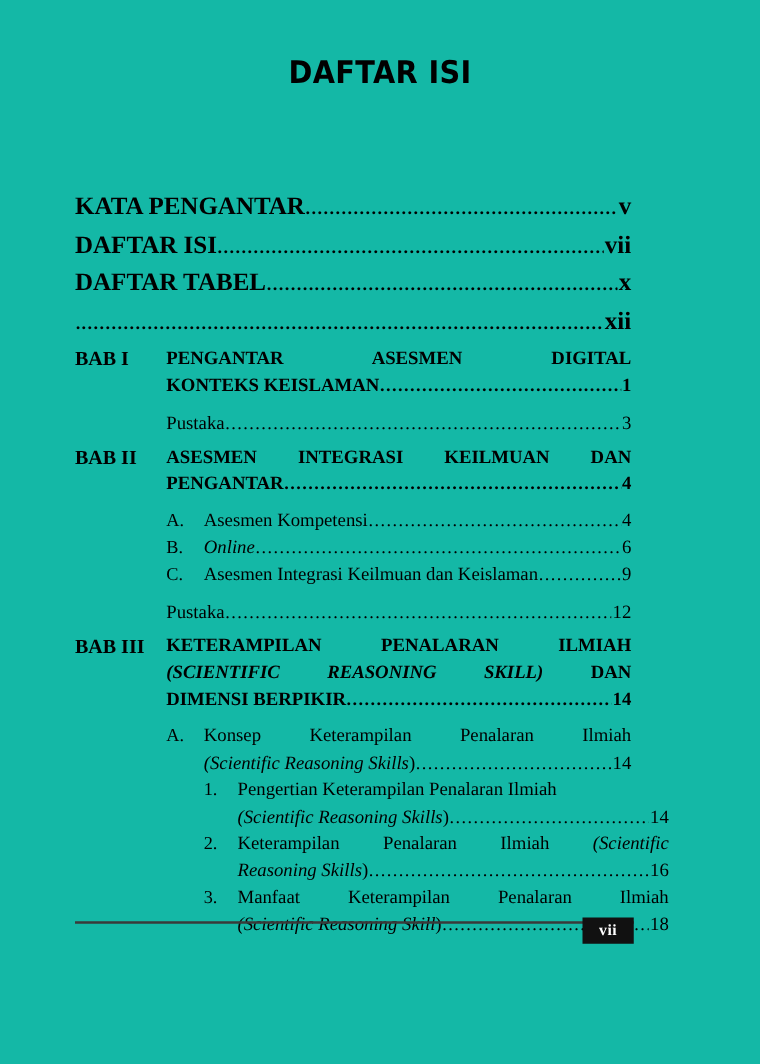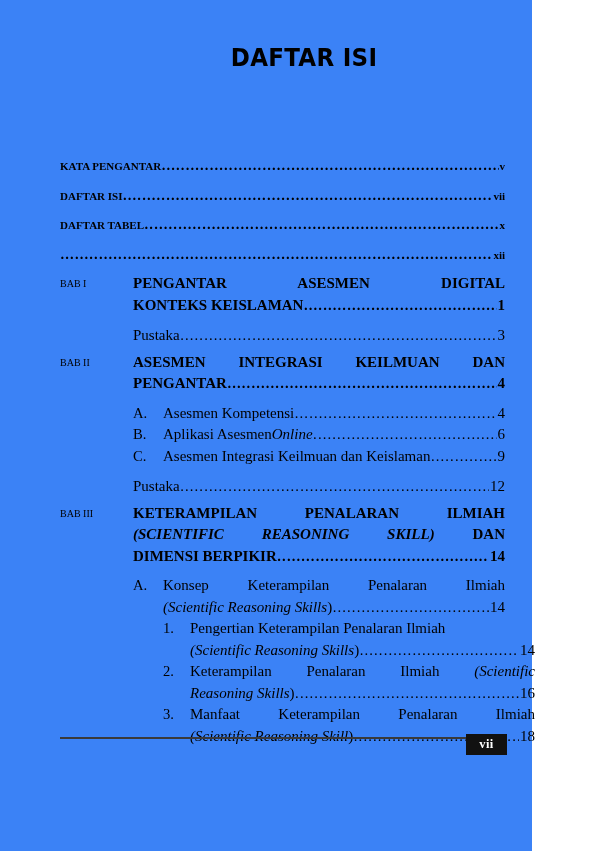--- a/index.html
+++ b/index.html
@@ -13,23 +13,23 @@
     position: relative;
     font-family: "Liberation Serif", "DejaVu Serif", serif;
     color: #000000;
     overflow: hidden;
   }
 
   .page {
     position: absolute;
     left: 0;
     top: 0;
-    width: 532px;
+    width: 608px;
     height: 851px;
-    background: #3b82f6;
+    background: #14b8a6;
   }
 
   
   .doc-title {
     position: absolute;
     left: 0;
     top: 43px;
     width: 608px;
     text-align: center;
     font-family: "DejaVu Sans", "Liberation Sans", sans-serif;
@@ -50,22 +50,22 @@
 
   
   .row {
     display: flex;
     align-items: flex-start;
     width: 445px;
   }
   .label-col {
     width: 73px;
     flex: 0 0 73px;
-    font-weight: normal;
-    font-size: 10px;
+    font-weight: bold;
+    font-size: 16px;
     line-height: 21.5px;
     white-space: nowrap;
   }
   .content-col {
     flex: 1 1 auto;
     min-width: 0;
   }
 
   
   .line {
@@ -108,21 +108,21 @@
     padding-left: 0.5px;
   }
 
   .b { font-weight: bold; }
   .i { font-style: italic; }
   .bi { font-weight: bold; font-style: italic; }
 
   
   .front .line {
     font-weight: bold;
-    font-size: 11px;
+    font-size: 20px;
   }
   .front-row {
     margin-bottom: 7.0px;
   }
 
   
   .gap-bab { margin-top: 5.5px; }
   .gap-pustaka { margin-top: 8.5px; }
   .gap-abc { margin-top: 8.0px; }
 
@@ -271,21 +271,20 @@
               <span class="leader"></span>
               <span class="pageno">4</span>
             </div>
           </div>
         </div>
 
         <div class="sub">
           <div class="sub-marker">B.</div>
           <div class="sub-body">
             <div class="line">
-              <span class="txt">Aplikasi Asesmen </span>
                 <span class="txt i">Online</span>
               <span class="leader"></span>
               <span class="pageno">6</span>
             </div>
           </div>
         </div>
 
         <div class="sub">
           <div class="sub-marker">C.</div>
           <div class="sub-body">

